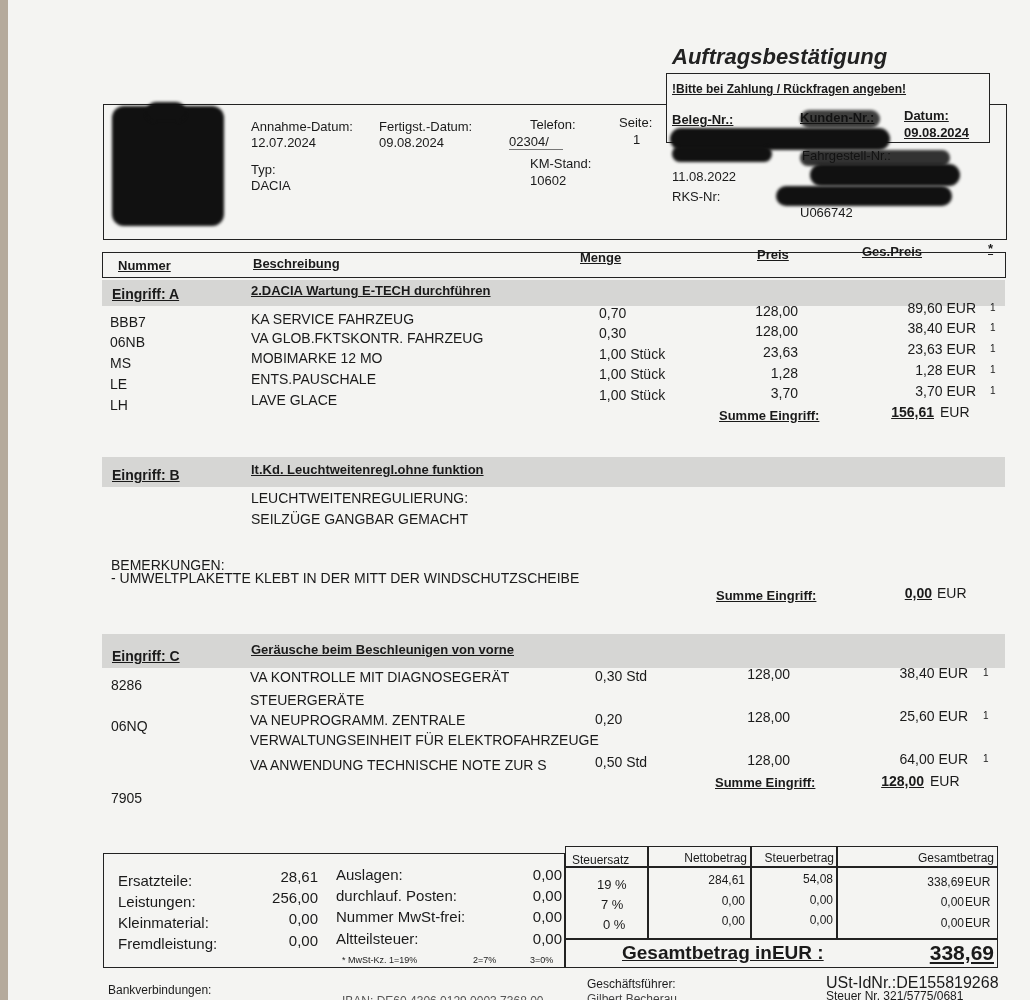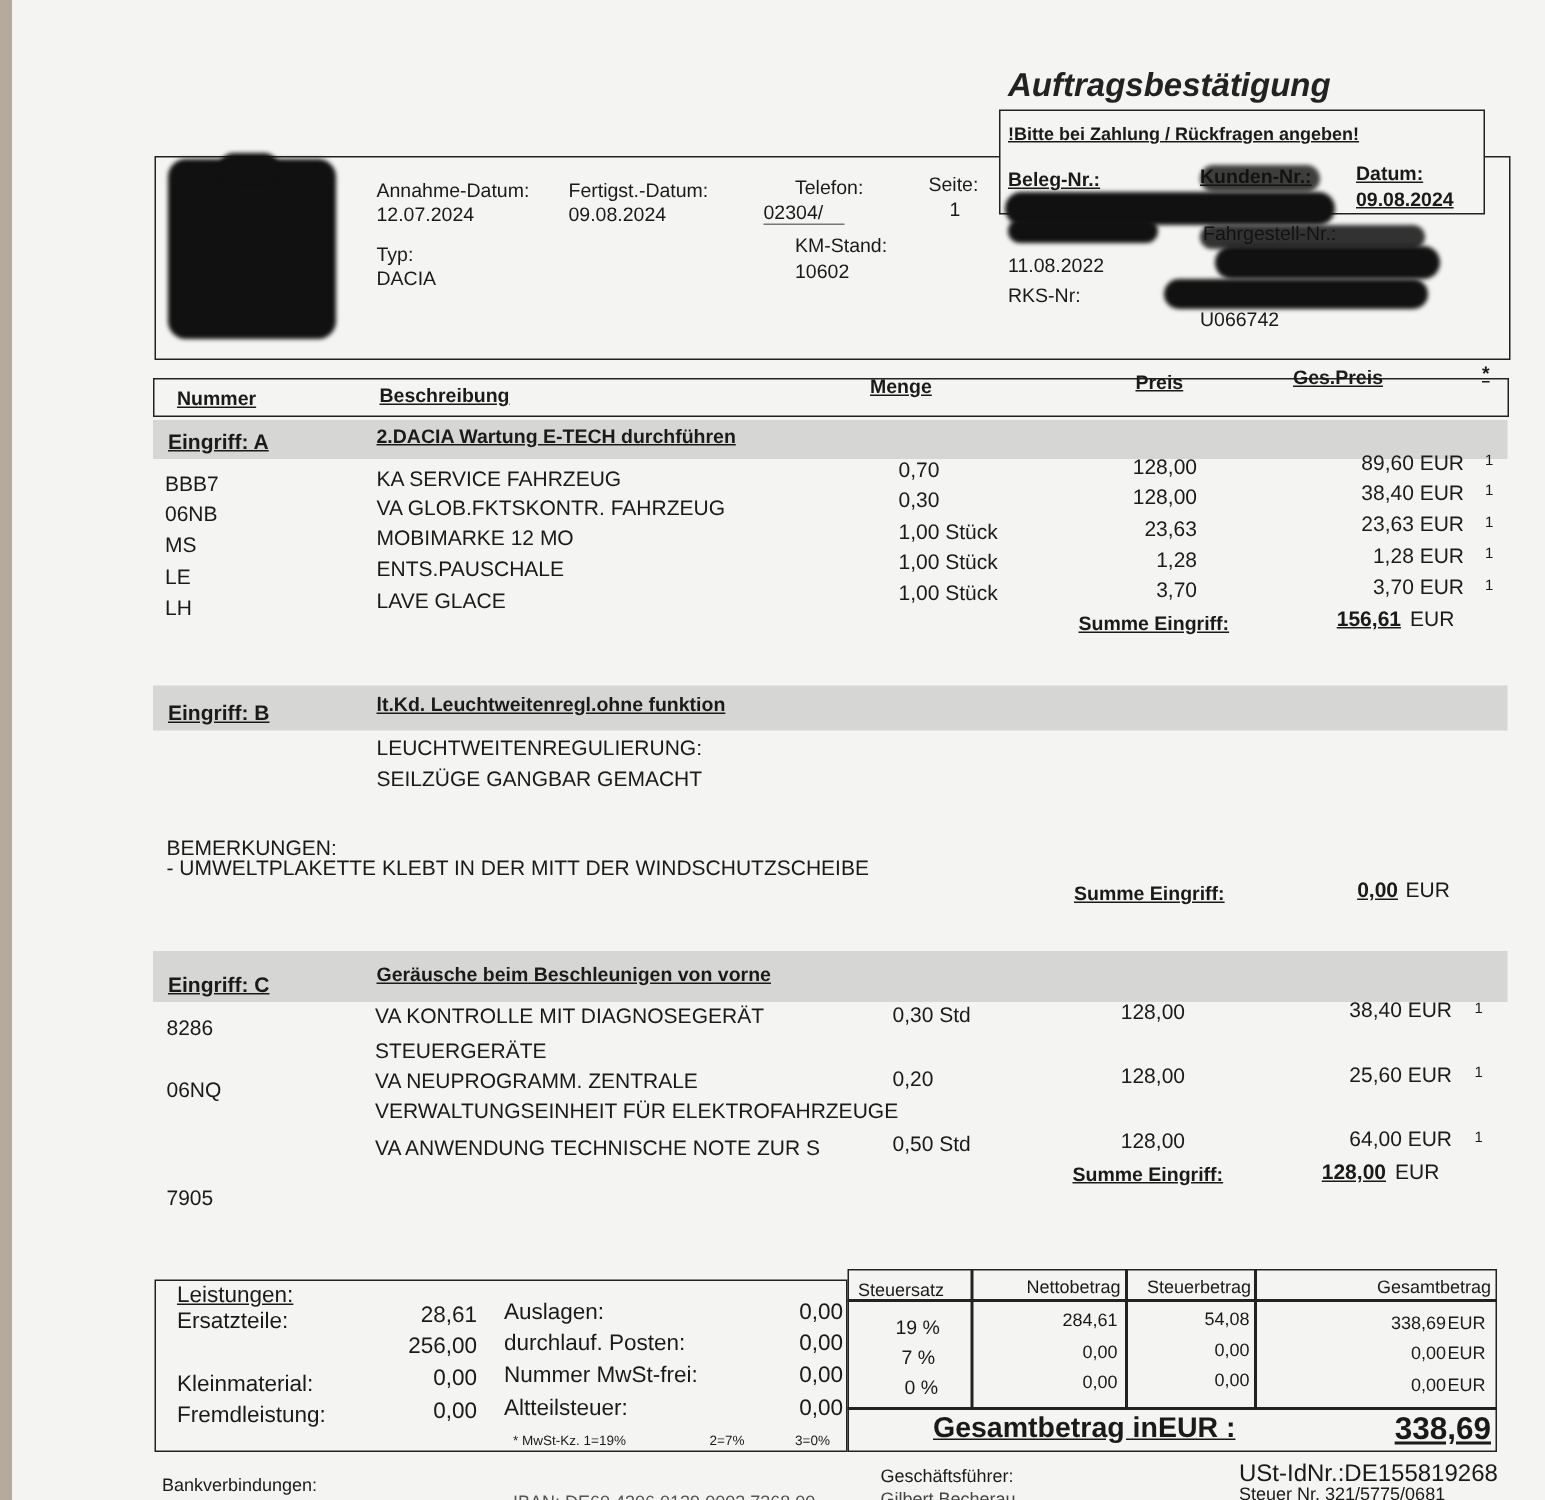--- a/index.html
+++ b/index.html
@@ -166,21 +166,21 @@
   <div class="abs" style="left:983px;top:753px;font-size:10px;">1</div>
 </div>
 <div class="abs f13 bold" style="left:715px;top:775px;">Summe Eingriff:</div>
 <div class="abs f14 bold r" style="left:860px;top:773px;width:64px;">128,00</div>
 <div class="abs f14" style="left:930px;top:773px;">EUR</div>
 
 <div class="summary-box"></div>
 <div>
   <div class="abs f15" style="left:118px;top:872px;">Ersatzteile:</div>
   <div class="abs f15 r" style="left:240px;top:868px;width:78px;">28,61</div>
-  <div class="abs f15" style="left:118px;top:855px;text-decoration:underline;">Leistungen:</div>
+  <div class="abs f15" style="left:118px;top:893px;">Leistungen:</div>
   <div class="abs f15 r" style="left:240px;top:889px;width:78px;">256,00</div>
   <div class="abs f15" style="left:118px;top:914px;">Kleinmaterial:</div>
   <div class="abs f15 r" style="left:240px;top:910px;width:78px;">0,00</div>
   <div class="abs f15" style="left:118px;top:935px;">Fremdleistung:</div>
   <div class="abs f15 r" style="left:240px;top:932px;width:78px;">0,00</div>
 </div>
 <div>
   <div class="abs f15" style="left:336px;top:866px;">Auslagen:</div>
   <div class="abs f15 r" style="left:500px;top:866px;width:62px;">0,00</div>
   <div class="abs f15" style="left:336px;top:887px;">durchlauf. Posten:</div>

